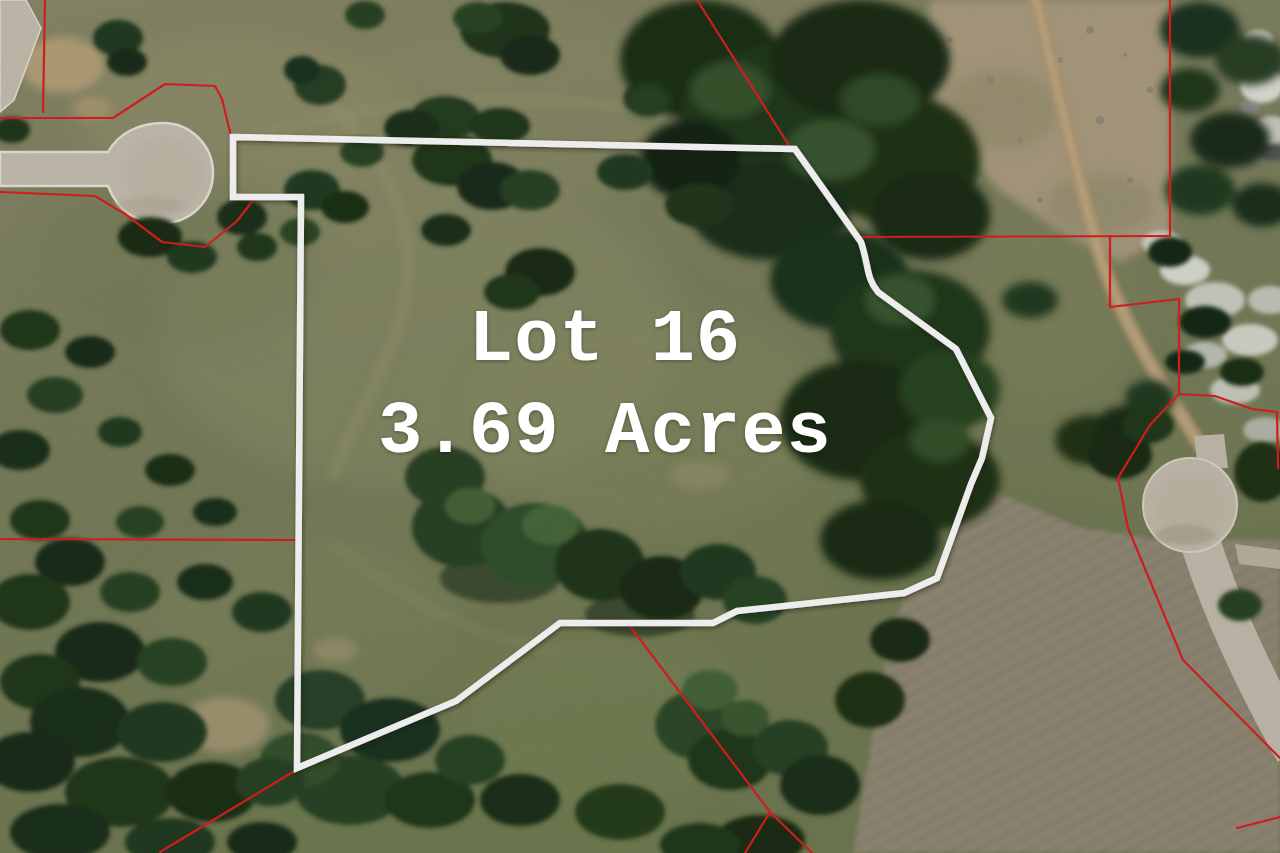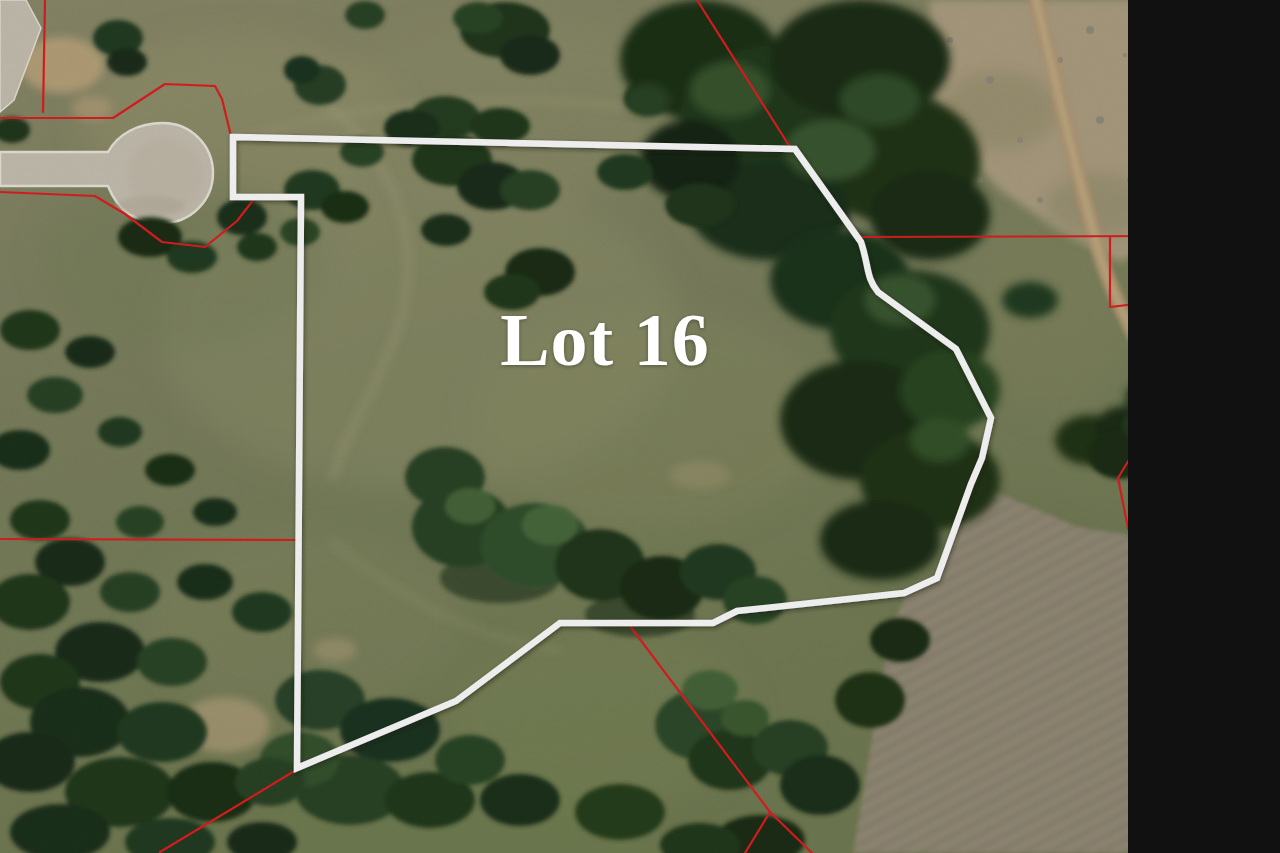--- a/index.html
+++ b/index.html
@@ -1,17 +1,17 @@
 <!DOCTYPE html>
 <html><head>
 <meta charset="utf-8">
 <style>
   html,body{margin:0;padding:0;background:#111;}
-  .stage{position:relative;width:1128px;height:853px;overflow:hidden;
-         font-family:Liberation Serif, serif;}
+  .stage{position:relative;width:1280px;height:853px;overflow:hidden;
+         font-family:Liberation Mono, monospace;}
   .stage svg{position:absolute;left:0;top:0;display:block;}
   .lot-label{position:absolute;left:285px;top:294px;width:640px;text-align:center;
              color:#ffffff;font-weight:bold;font-size:74px;line-height:92px;
              letter-spacing:1px;text-shadow:0 1px 4px rgba(0,0,0,.35);
              user-select:none;pointer-events:none;}
 </style>
 </head>
 <body>
 
 <div class="stage">
@@ -307,14 +307,15 @@
     <path d="M1237,828 L1280,817"></path>
   </g>
 
   <path d="M233,137 L795,149 L861,242 C869,266 866,278 878,292 L956,349 L991,418 L982,458 L971,484 L937,578 L904,593 L737,611 L713,623 L560,623 L456,701 L297,768 L301,197 L233,197 Z" fill="none" stroke="#ffffff" stroke-width="6.5" stroke-linejoin="miter" filter="url(#bshadow)"></path>
 
   <rect width="1280" height="853" filter="url(#grain)" opacity="0.07"></rect>
 </svg>
 
   <div class="lot-label">
     <div>Lot 16</div>
+    <div>3.69 Acres</div>
   </div>
 </div>
 
 </body></html>

